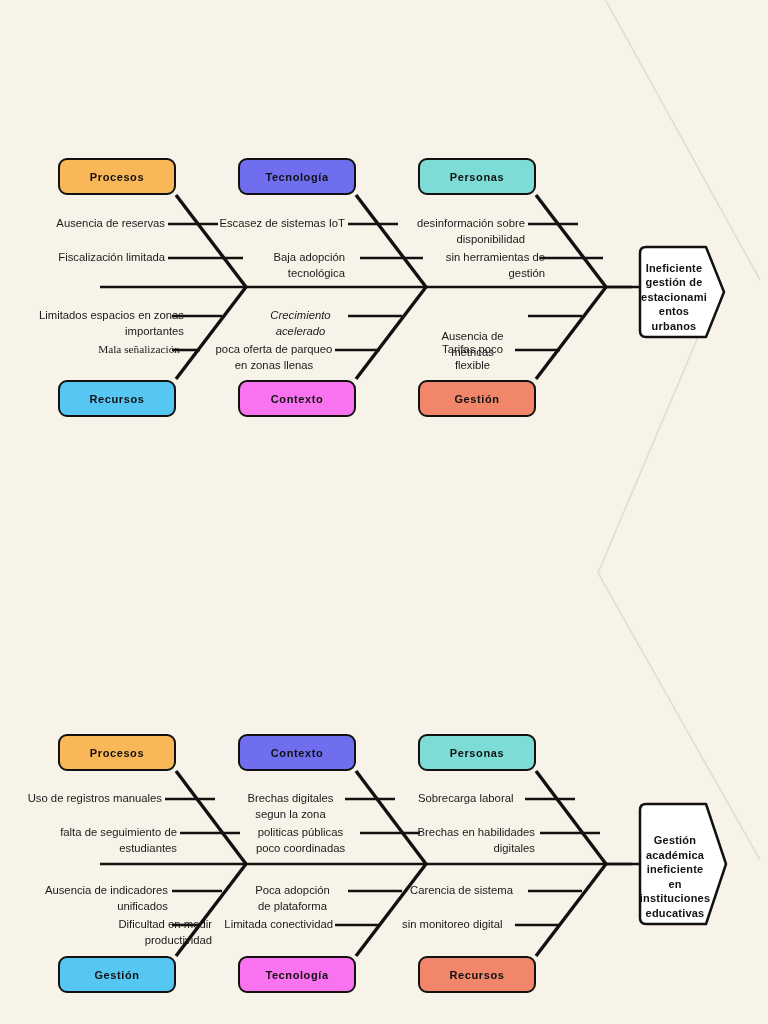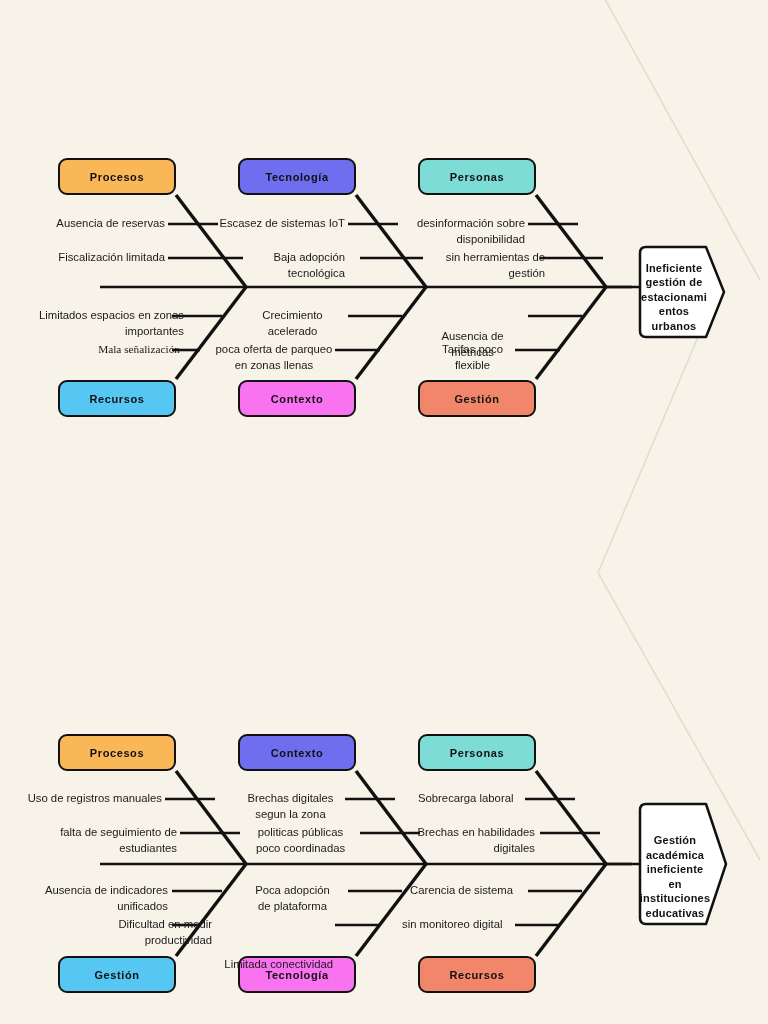--- a/index.html
+++ b/index.html
@@ -158,21 +158,21 @@
 
 <div class="cause-txt r" style="left:370px;top:216px;width:155px;">desinformación sobre
 disponibilidad</div>
 <div class="cause-txt r" style="left:405px;top:250px;width:140px;text-align:right;">sin herramientas de
 gestión</div>
 
 <div class="cause-txt r" style="left:0px;top:308px;width:168px;padding-left:16px;">Limitados espacios  en zonas
 importantes</div>
 <div class="cause-txt r" style="left:12px;top:342px;width:168px;font-family:Liberation Serif, serif;">Mala señalización</div>
 
-<div class="cause-txt c" style="left:240px;top:308px;width:105px;">Crecimiento
+<div class="cause-txt c" style="left:248px;top:308px;width:105px;font-style:italic;">Crecimiento
 acelerado</div>
 <div class="cause-txt c" style="left:215px;top:342px;width:118px;">poca oferta de parqueo
 en zonas llenas</div>
 
 <div class="cause-txt c" style="left:420px;top:298px;width:105px;margin-top:31px;">Ausencia de
 métricas</div>
 <div class="cause-txt c" style="left:430px;top:342px;width:85px;">Tarifas poco
 flexible</div>
 
 <div class="cat-box" style="left:58px;top:734px;background:#FAB757;">
@@ -212,16 +212,16 @@
 <div class="cause-txt r" style="left:395px;top:825px;width:140px;">Brechas en habilidades
 digitales</div>
 
 <div class="cause-txt r" style="left:0px;top:883px;width:168px;">Ausencia de indicadores
 unificados</div>
 <div class="cause-txt r" style="left:0px;top:917px;width:168px;padding-left:44px;">Dificultad en medir
 productividad</div>
 
 <div class="cause-txt c" style="left:240px;top:883px;width:105px;">Poca adopción
 de plataforma</div>
-<div class="cause-txt r" style="left:200px;top:917px;width:133px;margin-top:40px;">Limitada conectividad</div>
+<div class="cause-txt r" style="left:200px;top:917px;width:133px;">Limitada conectividad</div>
 
 <div class="cause-txt l" style="left:410px;top:883px;width:130px;">Carencia de sistema</div>
 <div class="cause-txt l" style="left:402px;top:917px;width:130px;">sin monitoreo digital</div>
 
 </body></html>

